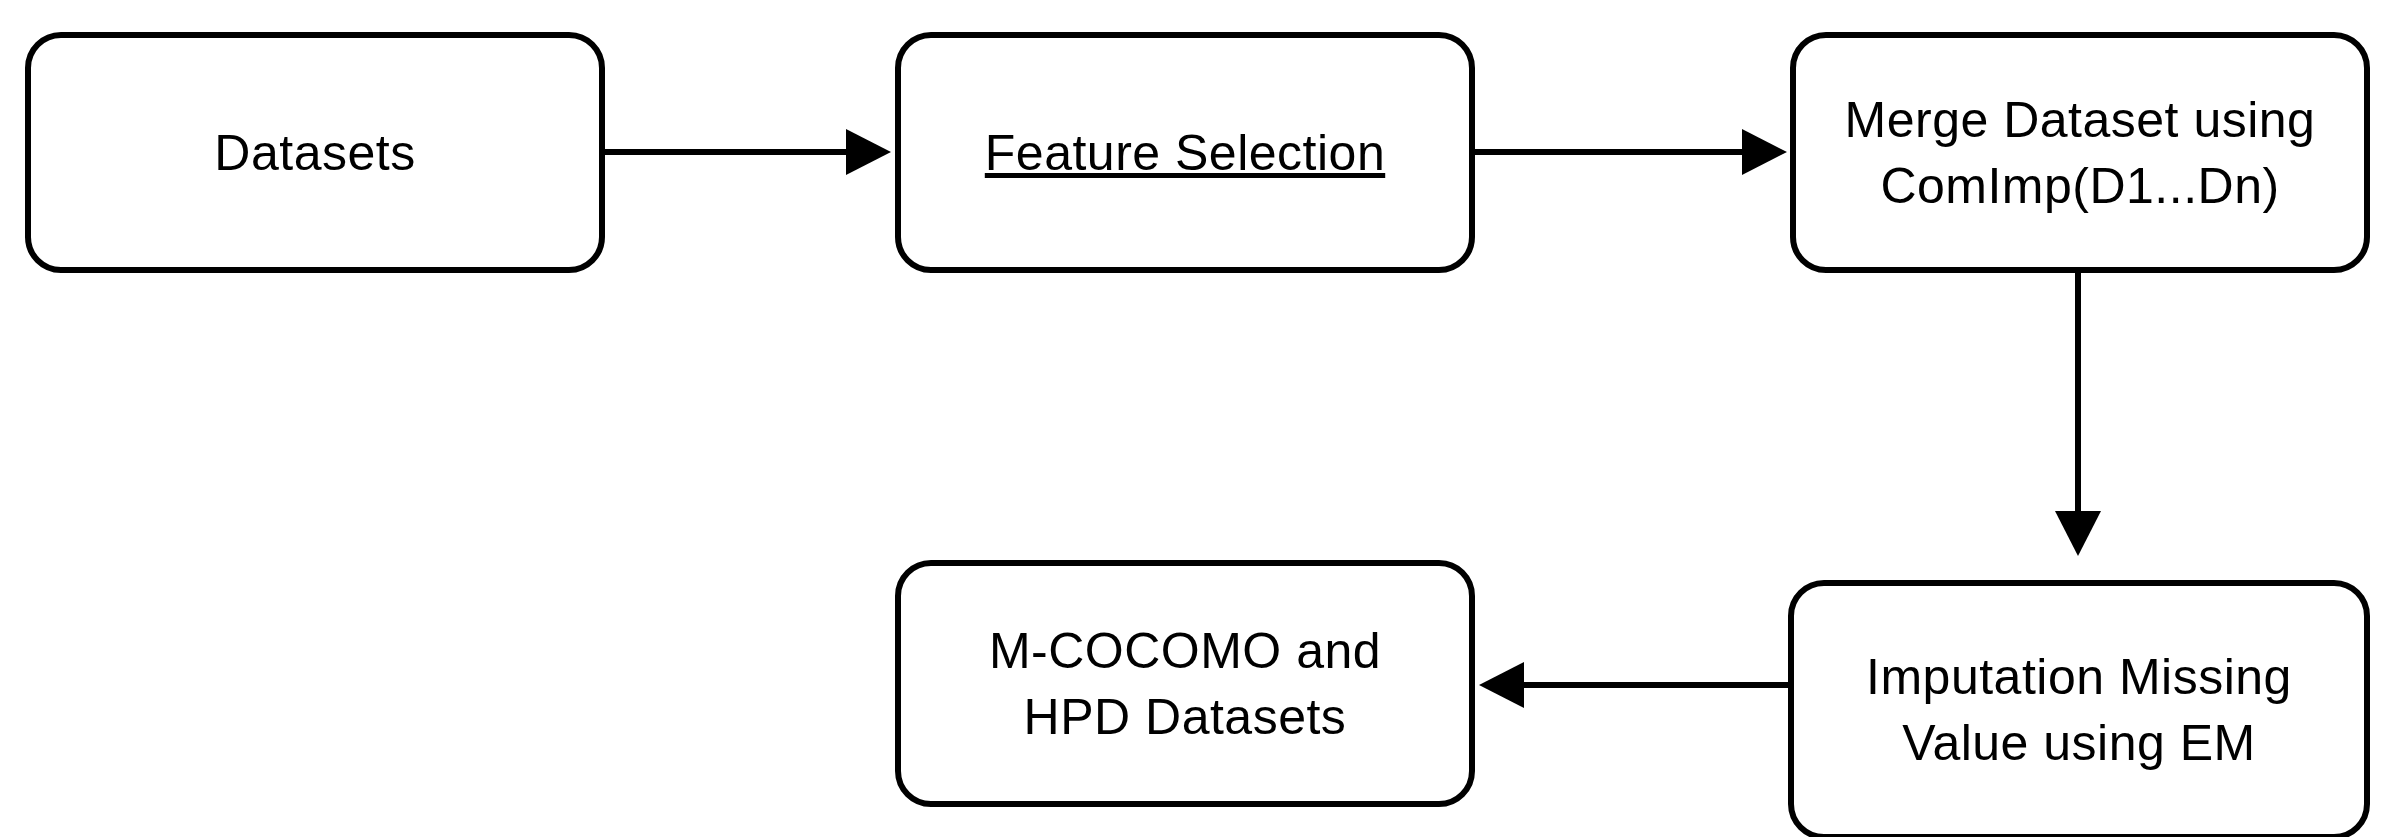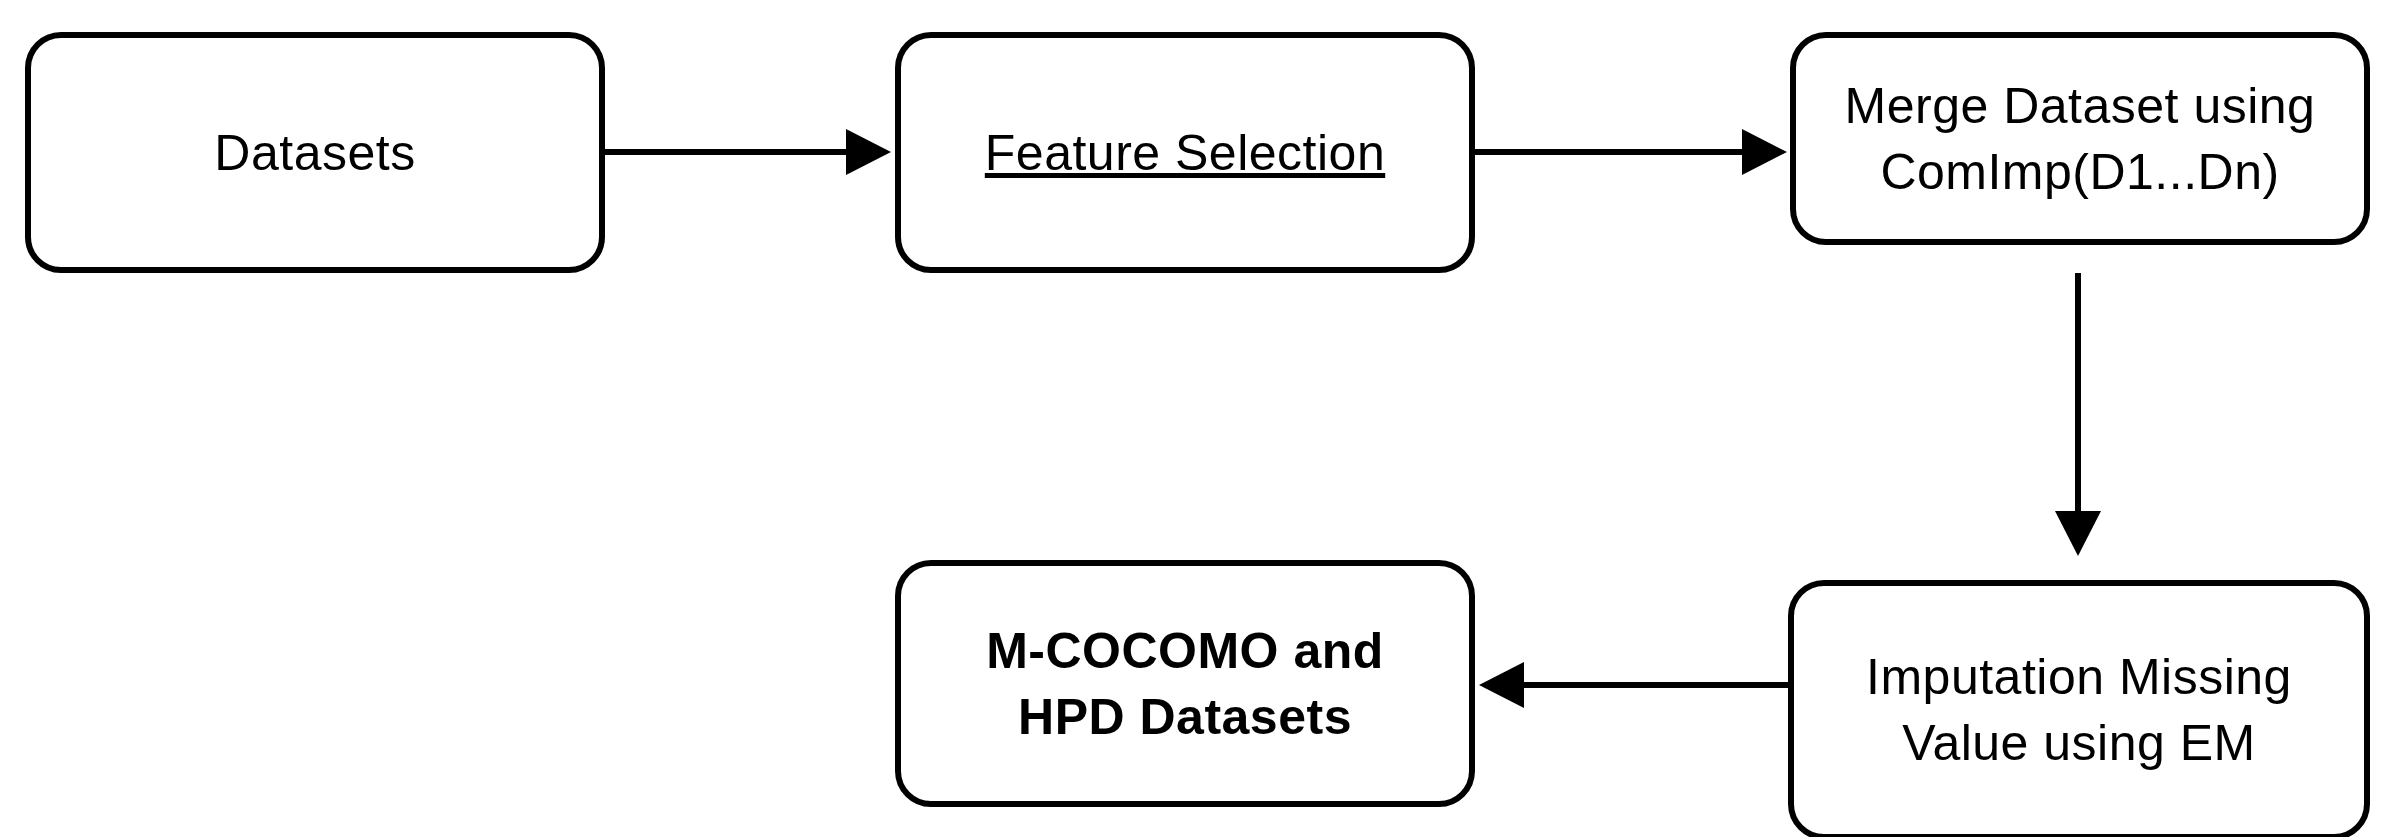--- a/index.html
+++ b/index.html
@@ -37,23 +37,23 @@
     position: absolute;
     left: 0;
     top: 0;
     width: 2387px;
     height: 837px;
     pointer-events: none;
   }
   
   #node-datasets          { left: 25px;   top: 32px;  width: 580px; height: 241px; }
   #node-feature-selection { left: 895px;  top: 32px;  width: 580px; height: 241px; text-decoration: underline; }
-  #node-merge-dataset     { left: 1790px; top: 32px;  width: 580px; height: 213px; }
+  #node-merge-dataset     { left: 1790px; top: 32px;  width: 580px; height: 241px; }
   #node-imputation        { left: 1788px; top: 580px; width: 582px; height: 260px; }
-  #node-m-cocomo          { left: 895px;  top: 560px; width: 580px; height: 247px; font-weight: bold; }
+  #node-m-cocomo          { left: 895px;  top: 560px; width: 580px; height: 247px; }
 </style>
 </head>
 <body>
 
 <div id="canvas">
 
   <svg id="edge-layer" viewBox="0 0 2387 837" xmlns="http://www.w3.org/2000/svg">
     <g>
       <line x1="605" y1="152" x2="850" y2="152" stroke="#000000" stroke-width="6"></line>
       <polygon points="891,152 846,129 846,175" fill="#000000"></polygon>

